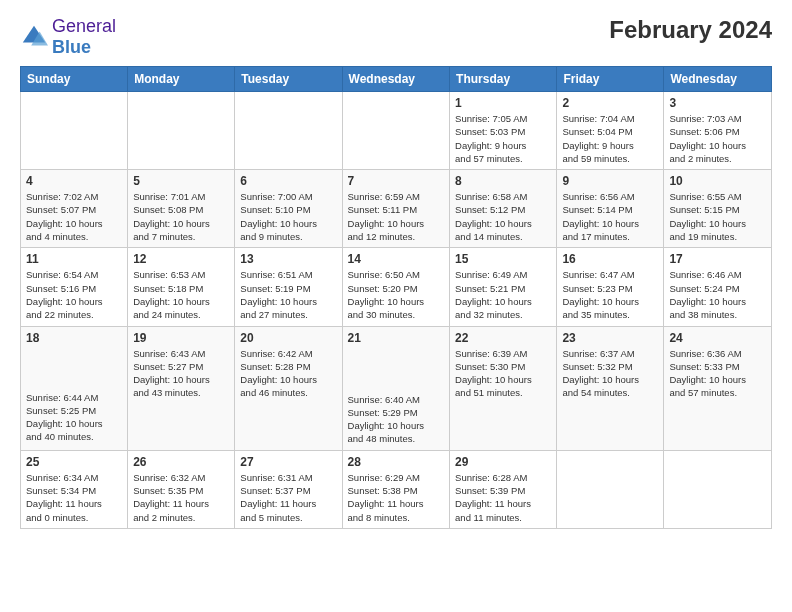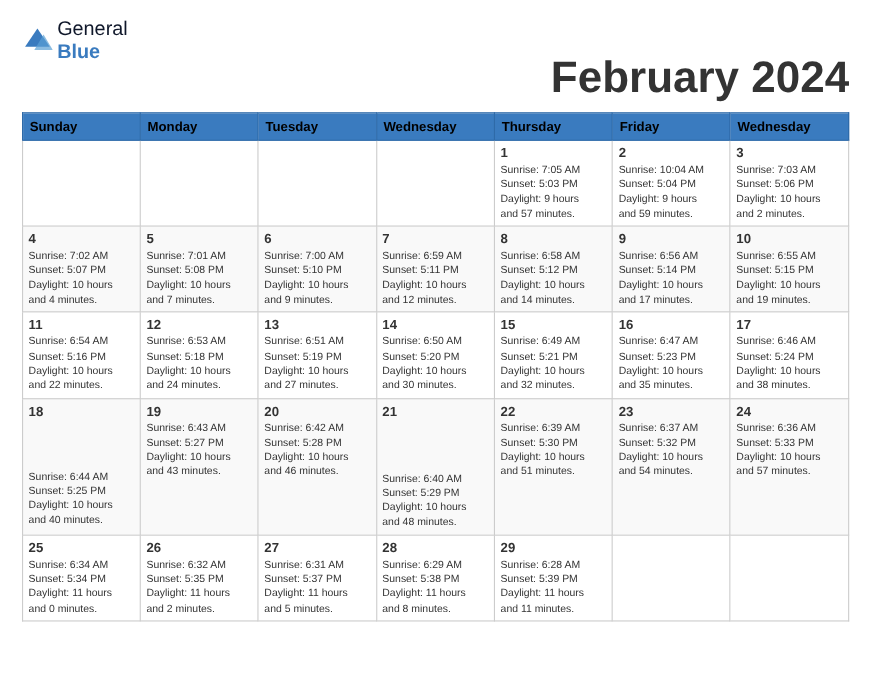--- a/index.html
+++ b/index.html
@@ -16,53 +16,52 @@
       align-items: flex-start;
       margin-bottom: 8px;
     }
     .logo {
       display: flex;
       align-items: center;
       gap: 4px;
     }
     .logo-text-general {
       font-size: 18px;
-      color: #0f172a;
+      color: #4c1d95;
       font-weight: normal;
     }
     .logo-text-blue {
       font-size: 18px;
       color: #3a7bbf;
       font-weight: bold;
     }
     .logo-icon {
       width: 28px;
       height: 28px;
     }
     .title-block {
       text-align: right;
     }
     .month-title {
-      font-size: 40px;
+      font-size: 24px;
       font-weight: bold;
       color: #333;
-      margin-top: 33px;
     }
     .location-title {
       font-size: 15px;
       color: #444;
     }
     .calendar {
       width: 100%;
       border-collapse: collapse;
       border: 1px solid #ccc;
     }
     .calendar th {
       background: #3a7bbf;
-      color: #000000;
+      color: #ffffff;
       font-size: 12px;
       font-weight: bold;
       padding: 5px 6px;
       border: 1px solid #2e6aa8;
       text-align: left;
     }
     .calendar td {
       vertical-align: top;
       border: 1px solid #ccc;
       padding: 4px 5px;
@@ -132,21 +131,21 @@
         <td class="empty-cell"></td>
         <td>
           <div class="day-number">1</div>
           <div class="day-info" style="white-space: pre-line;">Sunrise: 7:05 AM
 Sunset: 5:03 PM
 Daylight: 9 hours
 and 57 minutes.</div>
         </td>
         <td>
           <div class="day-number">2</div>
-          <div class="day-info" style="white-space: pre-line;">Sunrise: 10:04 AM
+          <div class="day-info" style="white-space: pre-line;">Sunrise: 7:04 AM
 Sunset: 5:04 PM
 Daylight: 9 hours
 and 59 minutes.</div>
         </td>
         <td>
           <div class="day-number">3</div>
           <div class="day-info" style="white-space: pre-line;">Sunrise: 7:03 AM
 Sunset: 5:06 PM
 Daylight: 10 hours
 and 2 minutes.</div>

